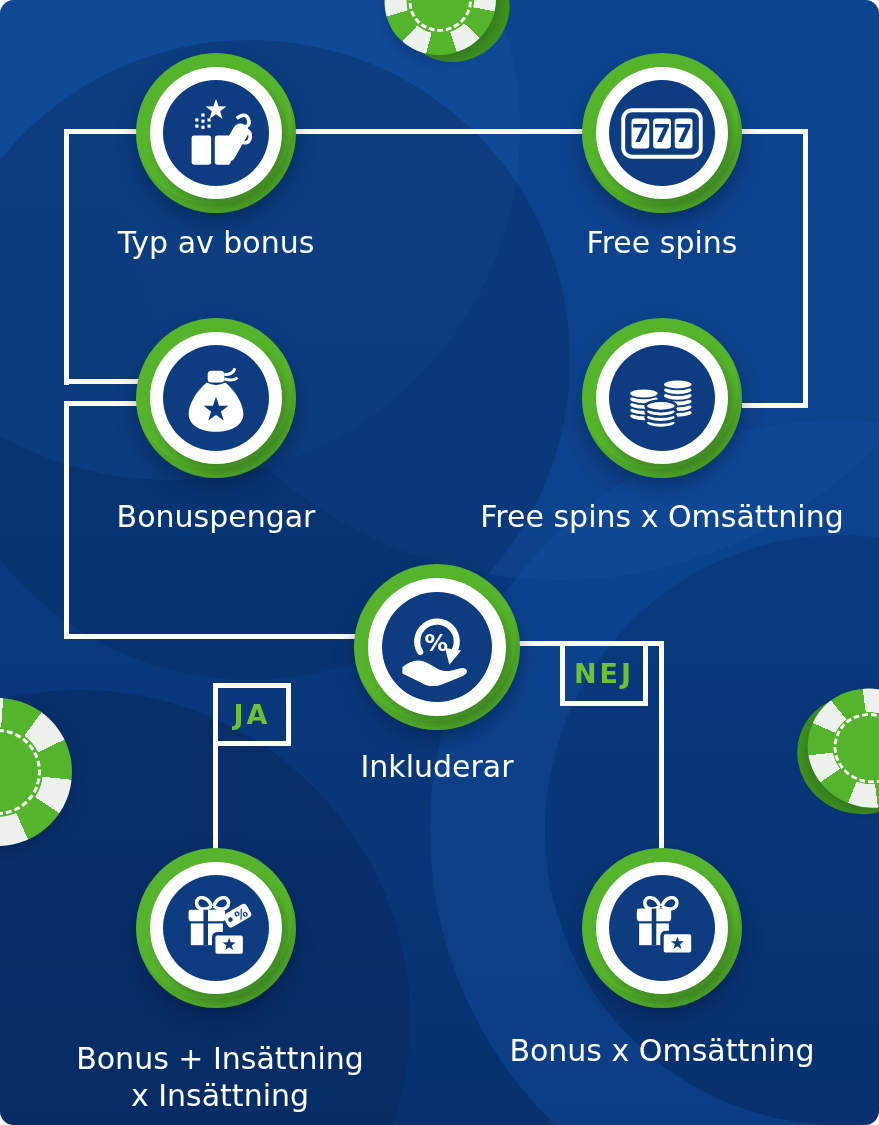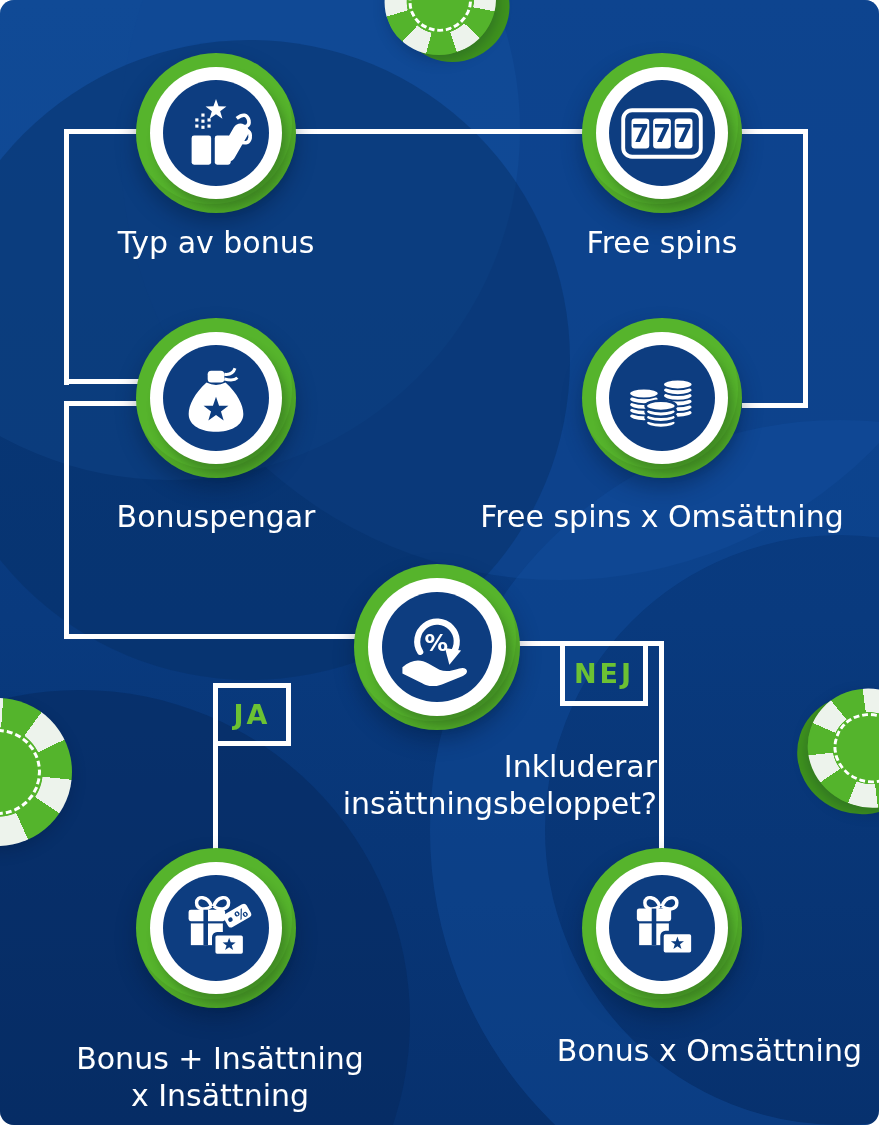--- a/index.html
+++ b/index.html
@@ -166,23 +166,22 @@
     <div class="white"></div>
     <div class="blue">
       <svg width="84" height="77" viewBox="0 0 68 62">
         <path d="M20.4 34.5 A16 16 0 1 1 46.3 36.3" fill="none" stroke="#fff" stroke-width="5" stroke-linecap="round"></path>
         <polygon fill="#fff" points="40.5 31.5 53.5 33.5 44 45"></polygon>
         <text x="33.5" y="33.5" text-anchor="middle" font-size="19" font-weight="bold" fill="#fff">%</text>
         <path d="M6 47 c7 -6 14 -7 21 -3 l9 5 c5 2 10 1 16 -1 c6 -2 9 3 3 6 l-17 7 c-5 2 -11 2 -16 -1 l-16 -8 z" fill="#fff"></path>
       </svg>
     </div>
   </div>
-  <div class="node-label" style="left:217px;top:748px;width:440px;text-align:right;">
+  <div class="node-label" style="left:217px;top:748px;width:440px;">
     <div>Inkluderar</div>
-    <div>insättningsbeloppet?</div>
   </div>
 
   <div class="big-circle" style="left:136px;top:848px;">
     <div class="white"></div>
     <div class="blue">
       <svg width="80" height="76" viewBox="0 0 70 66">
         <path d="M31 14 c-3 -9 -13 -10 -13 -3 c0 6 8 7 13 3" fill="none" stroke="#fff" stroke-width="3"></path>
         <path d="M33 14 c3 -9 13 -10 13 -3 c0 6 -8 7 -13 3" fill="none" stroke="#fff" stroke-width="3"></path>
         <rect x="11" y="17" width="32" height="10" rx="2" fill="#fff"></rect>
         <rect x="13" y="29" width="28" height="19" fill="#fff"></rect>
@@ -209,21 +208,21 @@
         <path d="M33 14 c-3 -9 -13 -10 -13 -3 c0 6 8 7 13 3" fill="none" stroke="#fff" stroke-width="3"></path>
         <path d="M35 14 c3 -9 13 -10 13 -3 c0 6 -8 7 -13 3" fill="none" stroke="#fff" stroke-width="3"></path>
         <rect x="13" y="16" width="30" height="11" rx="2" fill="#fff"></rect>
         <rect x="15" y="29" width="26" height="19" fill="#fff"></rect>
         <rect x="26" y="16" width="4" height="32" fill="#0d3d80"></rect>
         <rect x="35" y="37" width="27" height="19" rx="3" fill="#fff" stroke="#0d3d80" stroke-width="3"></rect>
         <polygon fill="#0d3d80" points="48.5 40.5 49.91 44.56 54.21 44.65 50.78 47.24 52.03 51.35 48.5 48.9 44.97 51.35 46.22 47.24 42.79 44.65 47.09 44.56"></polygon>
       </svg>
     </div>
   </div>
-  <div class="node-label" style="left:462px;top:1032px;width:400px;text-align:right;">Bonus x Omsättning</div>
+  <div class="node-label" style="left:462px;top:1032px;width:400px;">Bonus x Omsättning</div>
 
   <div class="chip-wrap" style="left:386px;top:-58px;width:124px;height:124px;transform:rotate(-22deg) scaleY(.96);">
     <div class="chip-side" style="left:10px;top:12px;width:112px;height:112px;"></div>
     <div class="chip-face" style="left:0;top:0;width:112px;height:112px;"></div>
   </div>
   <div class="chip-wrap" style="left:-76px;top:698px;width:148px;height:148px;">
     <div class="chip-face" style="left:0;top:0;width:148px;height:148px;"></div>
   </div>
   <div class="chip-wrap" style="left:806px;top:686px;width:134px;height:134px;transform:rotate(18deg) scaleY(.94);">
     <div class="chip-side" style="left:-8px;top:10px;width:126px;height:126px;"></div>

